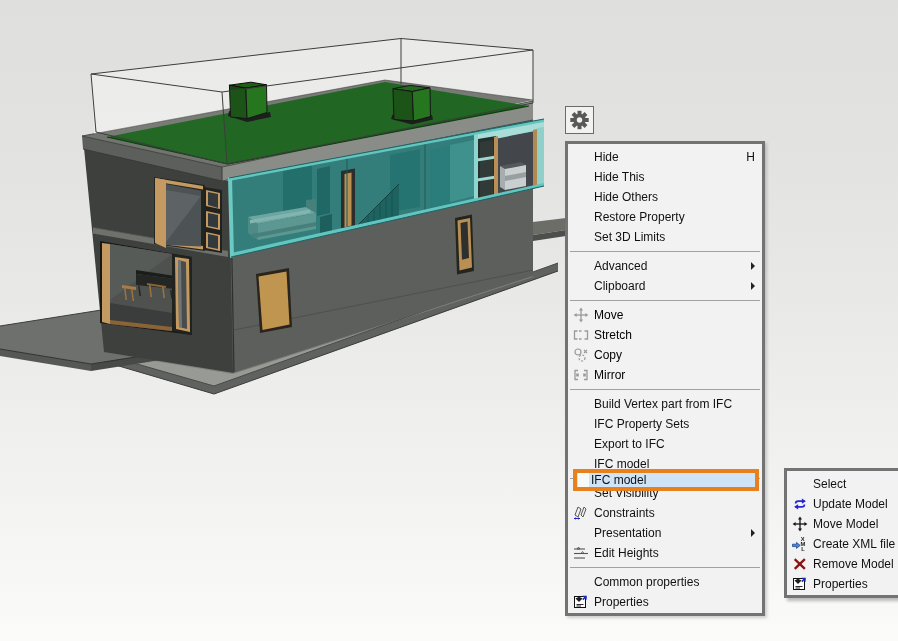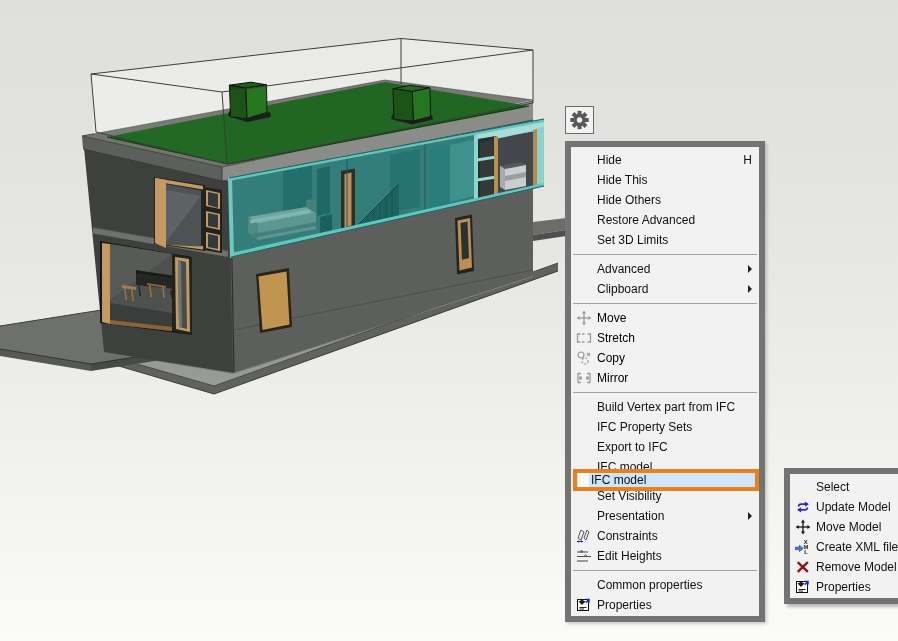--- a/index.html
+++ b/index.html
@@ -1,20 +1,20 @@
 <!DOCTYPE html>
 <html><head>
 <meta charset="utf-8">
 <style>
 html,body{margin:0;padding:0;}
 body{width:898px;height:641px;overflow:hidden;position:relative;
   font-family:"Liberation Sans",sans-serif;
   background:linear-gradient(180deg,#dfe0dd 0%,#e2e3e0 22%,#e8e9e6 45%,#f1f1ef 72%,#fbfbf9 100%);}
 #scene{position:absolute;left:0;top:0;}
-.menu{position:absolute;background:#f2f2f2;border:6px solid #737373;
+.menu{position:absolute;background:#f2f2f2;border:3px solid #737373;
   font-size:12px;color:#111;box-shadow:2px 2px 3px rgba(0,0,0,0.18);}
 .menu .it{height:20px;line-height:20px;padding-left:26px;position:relative;white-space:nowrap;}
 .menu .sep{height:0;border-top:1px solid #a2a2a2;margin:4px 2px;}
 .menu .dis{color:#000000;}
 .menu .arr{position:absolute;right:7px;top:6px;width:0;height:0;
   border-left:4px solid #222;border-top:4px solid transparent;border-bottom:4px solid transparent;}
 .menu .sc{position:absolute;right:7px;top:0;}
 .ic{position:absolute;left:5px;top:2px;width:16px;height:16px;}
 #mainmenu{left:565px;top:141px;width:200px;box-sizing:border-box;padding:3px 0 1px 0;}
 #submenu{left:784px;top:468px;width:133px;box-sizing:border-box;padding:3px 0 1px 0;box-shadow:3px 3px 3px rgba(0,0,0,0.25);}
@@ -215,21 +215,21 @@
 </g>
 <circle r="2.7" fill="#f2f2f1"></circle>
 </g>
 </svg>
 </div>
 
 <div class="menu" id="mainmenu">
   <div class="it">Hide<span class="sc">H</span></div>
   <div class="it">Hide This</div>
   <div class="it">Hide Others</div>
-  <div class="it">Restore Advanced</div>
+  <div class="it">Restore Property</div>
   <div class="it">Set 3D Limits</div>
   <div class="sep"></div>
   <div class="it">Advanced<span class="arr"></span></div>
   <div class="it">Clipboard<span class="arr"></span></div>
   <div class="sep"></div>
   <div class="it dis"><svg class="ic" viewBox="0 0 16 16">
         <g stroke="#9a9a9a" stroke-width="1.3" fill="#9a9a9a">
           <line x1="8" y1="3" x2="8" y2="13"></line>
           <line x1="3" y1="8" x2="13" y2="8"></line>
           <path d="M8 0.6 L10 3.6 L6 3.6 Z" stroke="none"></path>
@@ -260,30 +260,30 @@
           <rect x="10.2" y="6.5" width="2.6" height="3" fill="#9a9a9a" stroke="none"></rect>
         </g>
       </svg>Mirror</div>
   <div class="sep"></div>
   <div class="it">Build Vertex part from IFC</div>
   <div class="it">IFC Property Sets</div>
   <div class="it">Export to IFC</div>
   <div class="it" id="ifcrow">IFC model</div>
   <div class="sep"></div>
   <div class="it">Set Visibility</div>
-  <div class="it">Presentation<span class="arr"></span></div>
   <div class="it"><svg class="ic" viewBox="0 0 16 16">
         <g fill="none" stroke="#555" stroke-width="1">
           <path d="M2 10 L5 2 L8 4 L5 12 Z"></path>
           <path d="M8 10 L11 2 L13 4 L10 12 Z"></path>
         </g>
         <path d="M1 13.5 L7 13.5" stroke="#2222cc" stroke-width="1"></path>
         <path d="M1 13.5 L3 12.3 L3 14.7 Z" fill="#2222cc"></path>
         <path d="M7 13.5 L5 12.3 L5 14.7 Z" fill="#2222cc"></path>
       </svg>Constraints</div>
+  <div class="it">Presentation<span class="arr"></span></div>
   <div class="it"><svg class="ic" viewBox="0 0 16 16">
         <g stroke="#555" stroke-width="1.1" fill="none">
           <line x1="1" y1="4" x2="12" y2="4"></line>
           <line x1="1" y1="8.5" x2="15" y2="8.5"></line>
           <line x1="1" y1="13" x2="12" y2="13"></line>
         </g>
         <path d="M4 4 L5.5 2 L7 4 Z" fill="none" stroke="#555" stroke-width="0.9"></path>
         <path d="M8 8.5 L9.5 6.5 L11 8.5 Z" fill="none" stroke="#555" stroke-width="0.9"></path>
       </svg>Edit Heights</div>
   <div class="sep"></div>

